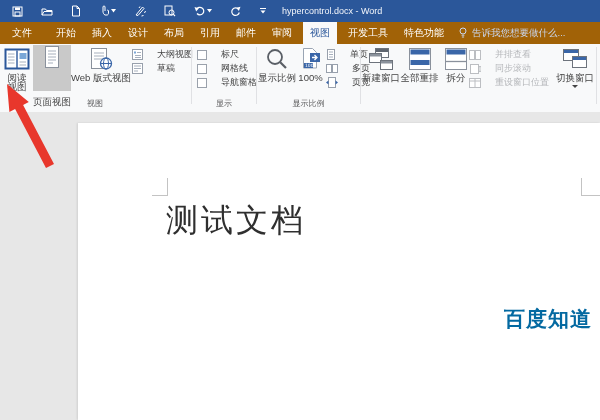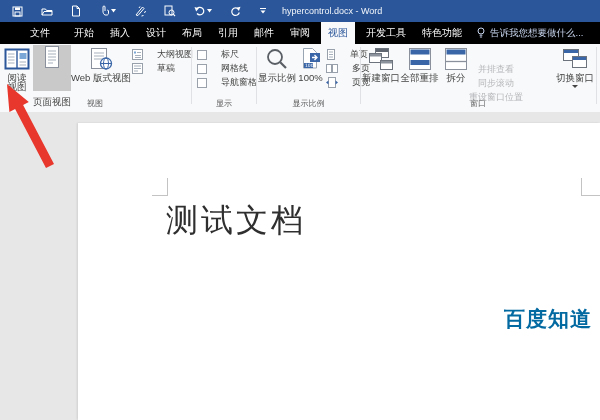--- a/index.html
+++ b/index.html
@@ -7,41 +7,41 @@
     font-family:"Liberation Sans","DejaVu Sans",sans-serif;
     background:#e7e7e7;-webkit-font-smoothing:antialiased;}
   
   .titlebar{position:absolute;left:0;top:0;width:600px;height:22px;background:#2b579a;}
   .qat{position:absolute;left:8px;top:0;height:22px;display:flex;align-items:center;gap:10px;}
   .qat .qbtn{display:flex;align-items:center;gap:2px;height:22px;padding:0 4px;cursor:default;}
   .qat svg{display:block;}
   .winTitle{position:absolute;left:282px;top:0;height:22px;line-height:22px;
     font-size:9px;color:#f2f5fa;white-space:nowrap;}
   
-  .tabrow{position:absolute;left:0;top:22px;width:600px;height:22px;background:#000000;
-    display:flex;align-items:stretch;padding-left:22px;box-sizing:border-box;}
+  .tabrow{position:absolute;left:0;top:22px;width:600px;height:22px;background:#a16207;
+    display:flex;align-items:stretch;padding-left:4px;box-sizing:border-box;}
   .tab{font-size:10px;color:#ffffff;line-height:22px;padding:0 5px;margin:0 3px;white-space:nowrap;}
   .tab.file{margin-right:11px;}
   .tab.active{background:#f8f9fa;color:#2b579a;padding:0 7px;}
   .tellme{display:flex;align-items:center;gap:4px;margin-left:6px;font-size:9.5px;color:#c9d6ef;white-space:nowrap;}
   
   .ribbon{position:absolute;left:0;top:44px;width:600px;height:68px;background:#f8f9fa;
     border-bottom:1px solid #d5d6d8;box-sizing:content-box;font-size:9.5px;color:#444;}
   .rsep{position:absolute;top:3px;bottom:8px;width:1px;background:#e0e1e4;}
   .rgroup{position:absolute;top:0;height:68px;}
   .grouplabel{position:absolute;bottom:3px;left:0;right:0;text-align:center;font-size:8px;color:#5f5f60;}
   .bigbtn{position:absolute;top:1px;height:46px;display:flex;flex-direction:column;align-items:center;
     justify-content:flex-start;text-align:center;line-height:10px;cursor:default;}
   .bigbtn .ic{height:28px;display:flex;align-items:center;justify-content:center;}
   .bigbtn.selected{background:#c9c9c9;gap:28px;}
   .blabel{font-size:9.5px;color:#444;white-space:nowrap;}
   .blabel2{font-size:9.5px;color:#444;line-height:9px;}
   .smallcol{position:absolute;display:flex;flex-direction:column;gap:3px;}
   .smallitem{display:flex;align-items:center;gap:14px;font-size:9px;color:#444;white-space:nowrap;height:11px;}
-  .smallitem.disabled{color:#b4b6b9;flex-direction:column;}
+  .smallitem.disabled{color:#b4b6b9;}
   .chk{width:8px;height:8px;background:#fff;border:1px solid #9aa1ab;display:inline-block;}
   .dropArrow{width:0;height:0;border-left:3px solid transparent;border-right:3px solid transparent;
     border-top:3px solid #444;margin-top:2px;}
   
   .docarea{position:absolute;left:0;top:112px;width:600px;height:227px;background:#e7e7e7;}
   .page{position:absolute;left:78px;top:11px;width:522px;height:297px;background:#ffffff;
     box-shadow:-1px 0 2px rgba(0,0,0,0.10);}
   .cropTL{position:absolute;left:74px;top:55px;width:15px;height:17px;
     border-right:1px solid #c3c3c3;border-bottom:1px solid #c3c3c3;}
   .cropTR{position:absolute;left:503px;top:55px;width:19px;height:17px;
@@ -352,21 +352,20 @@
           <svg width="26" height="22" viewBox="0 0 26 22">
               <rect x="1.5" y="1.5" width="15" height="11" fill="#fff" stroke="#6d737c" stroke-width="1"></rect>
               <rect x="2" y="2" width="14" height="3" fill="#3a66a8"></rect>
               <rect x="10.5" y="8.5" width="14" height="11" fill="#fff" stroke="#6d737c" stroke-width="1"></rect>
               <rect x="11" y="9" width="13" height="3" fill="#3a66a8"></rect>
             </svg>
         </span>
         <span class="blabel">切换窗口</span>
         <span class="dropArrow"></span>
       </div>
-      <div class="grouplabel">窗口</div>
     </div>
     <div class="rsep" style="left:596px;"></div>
   </div>
 
   <div class="docarea">
     <div class="page">
       <div class="cropTL"></div>
       <div class="cropTR"></div>
       <div class="docText">测试文档</div>
     </div>

